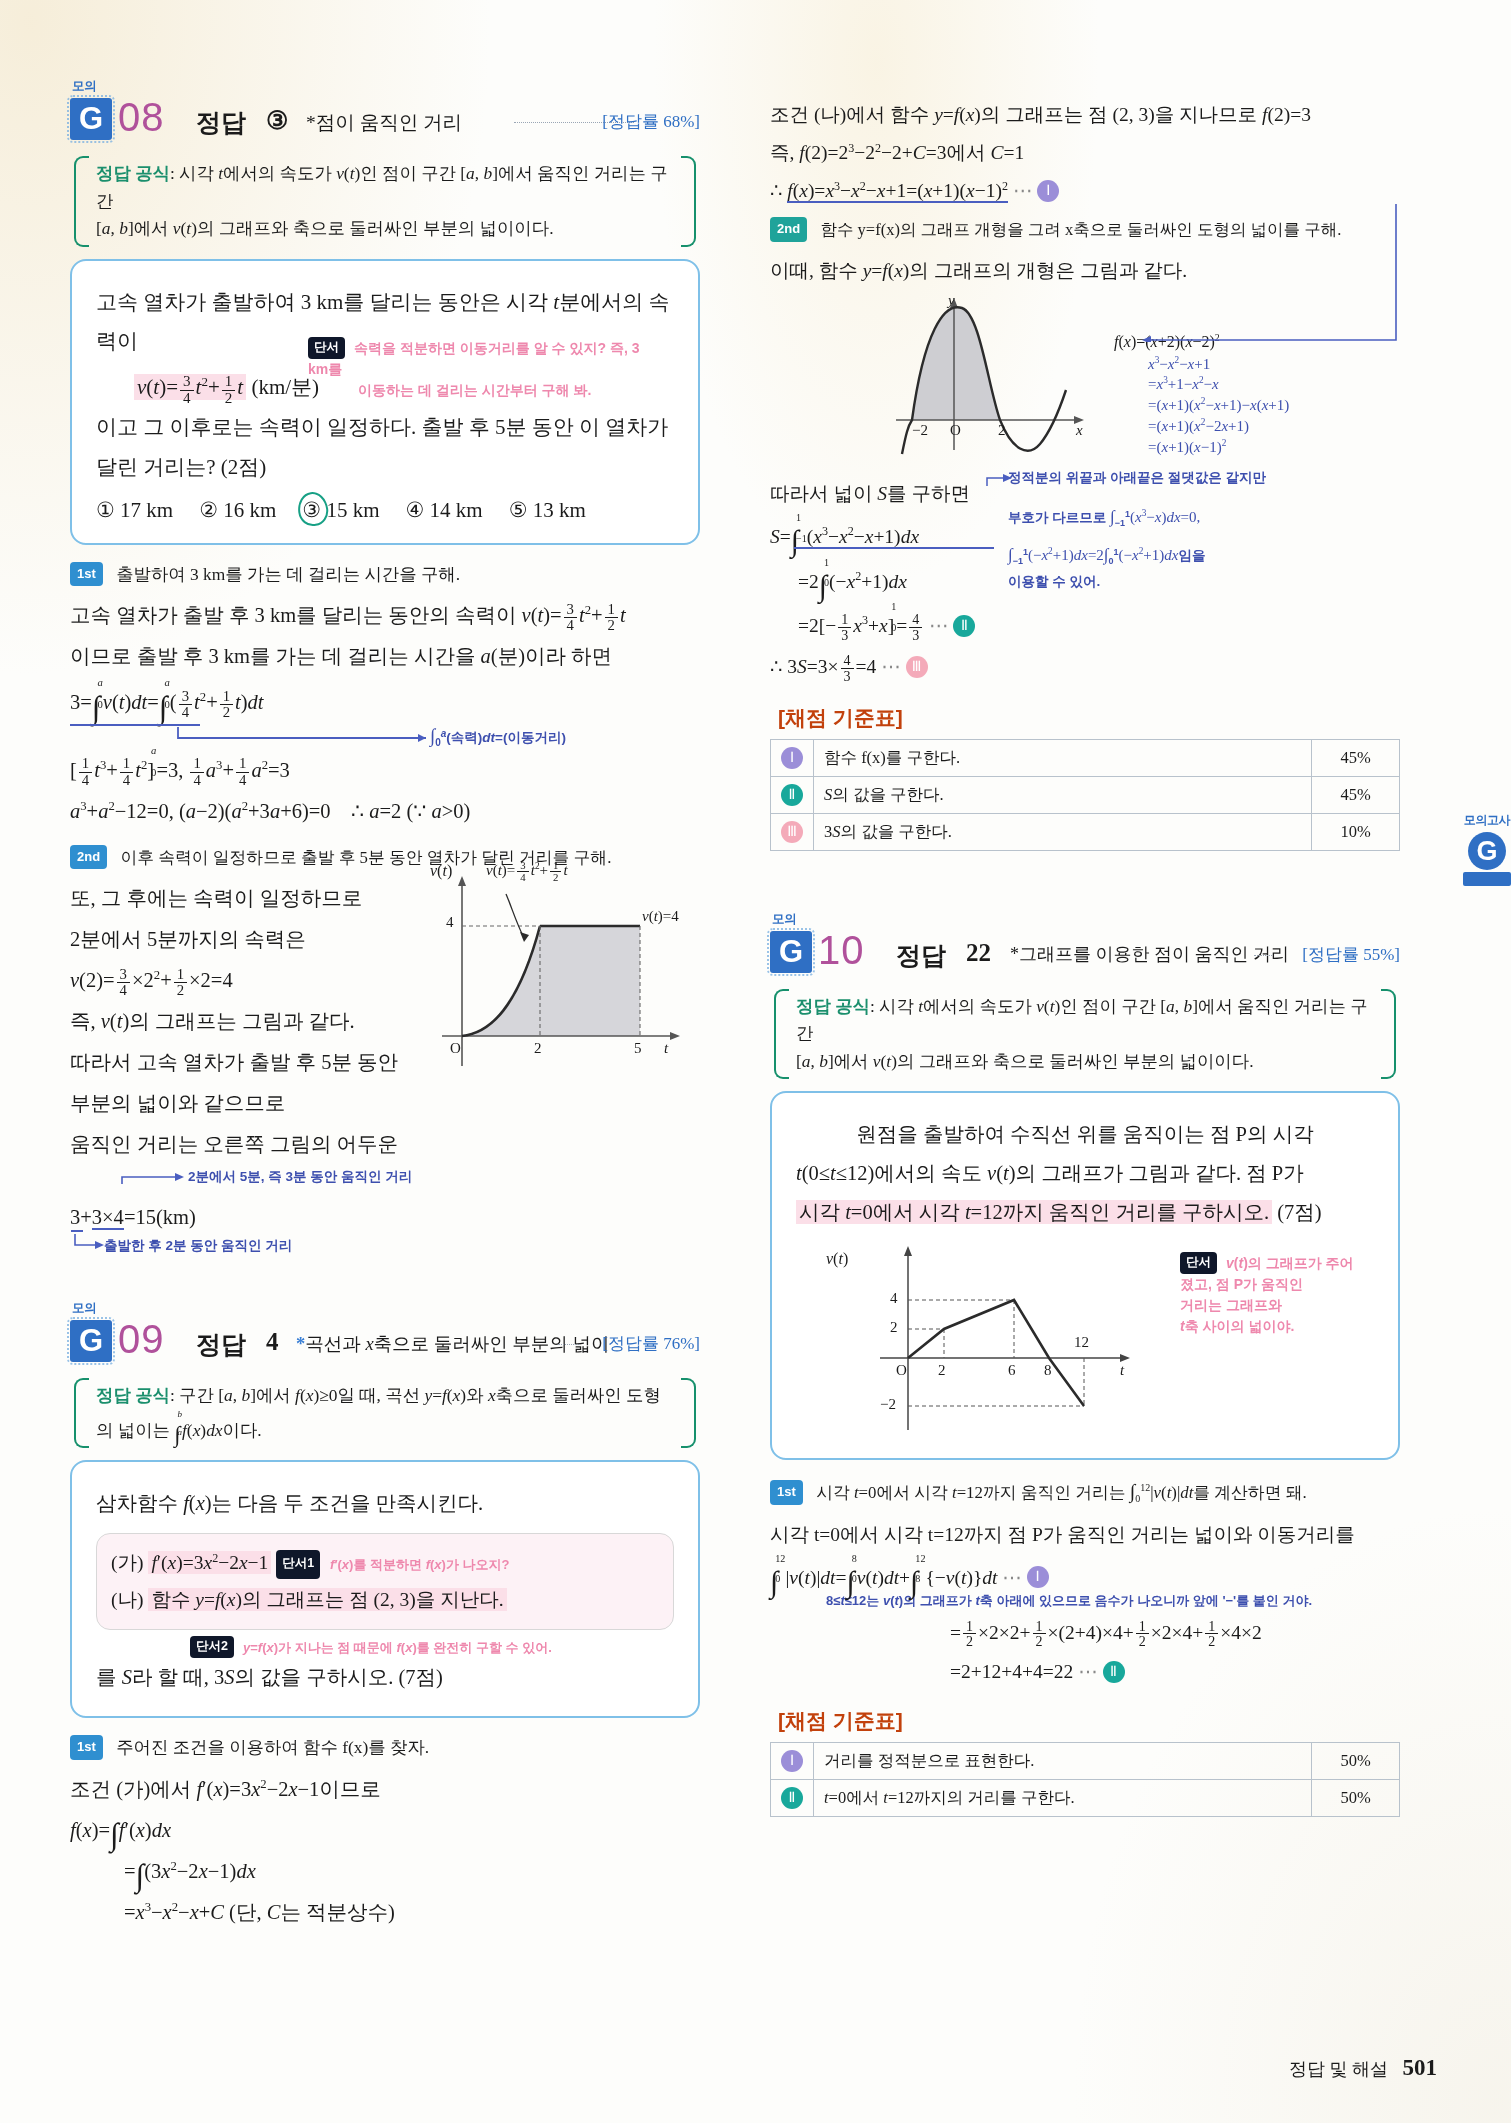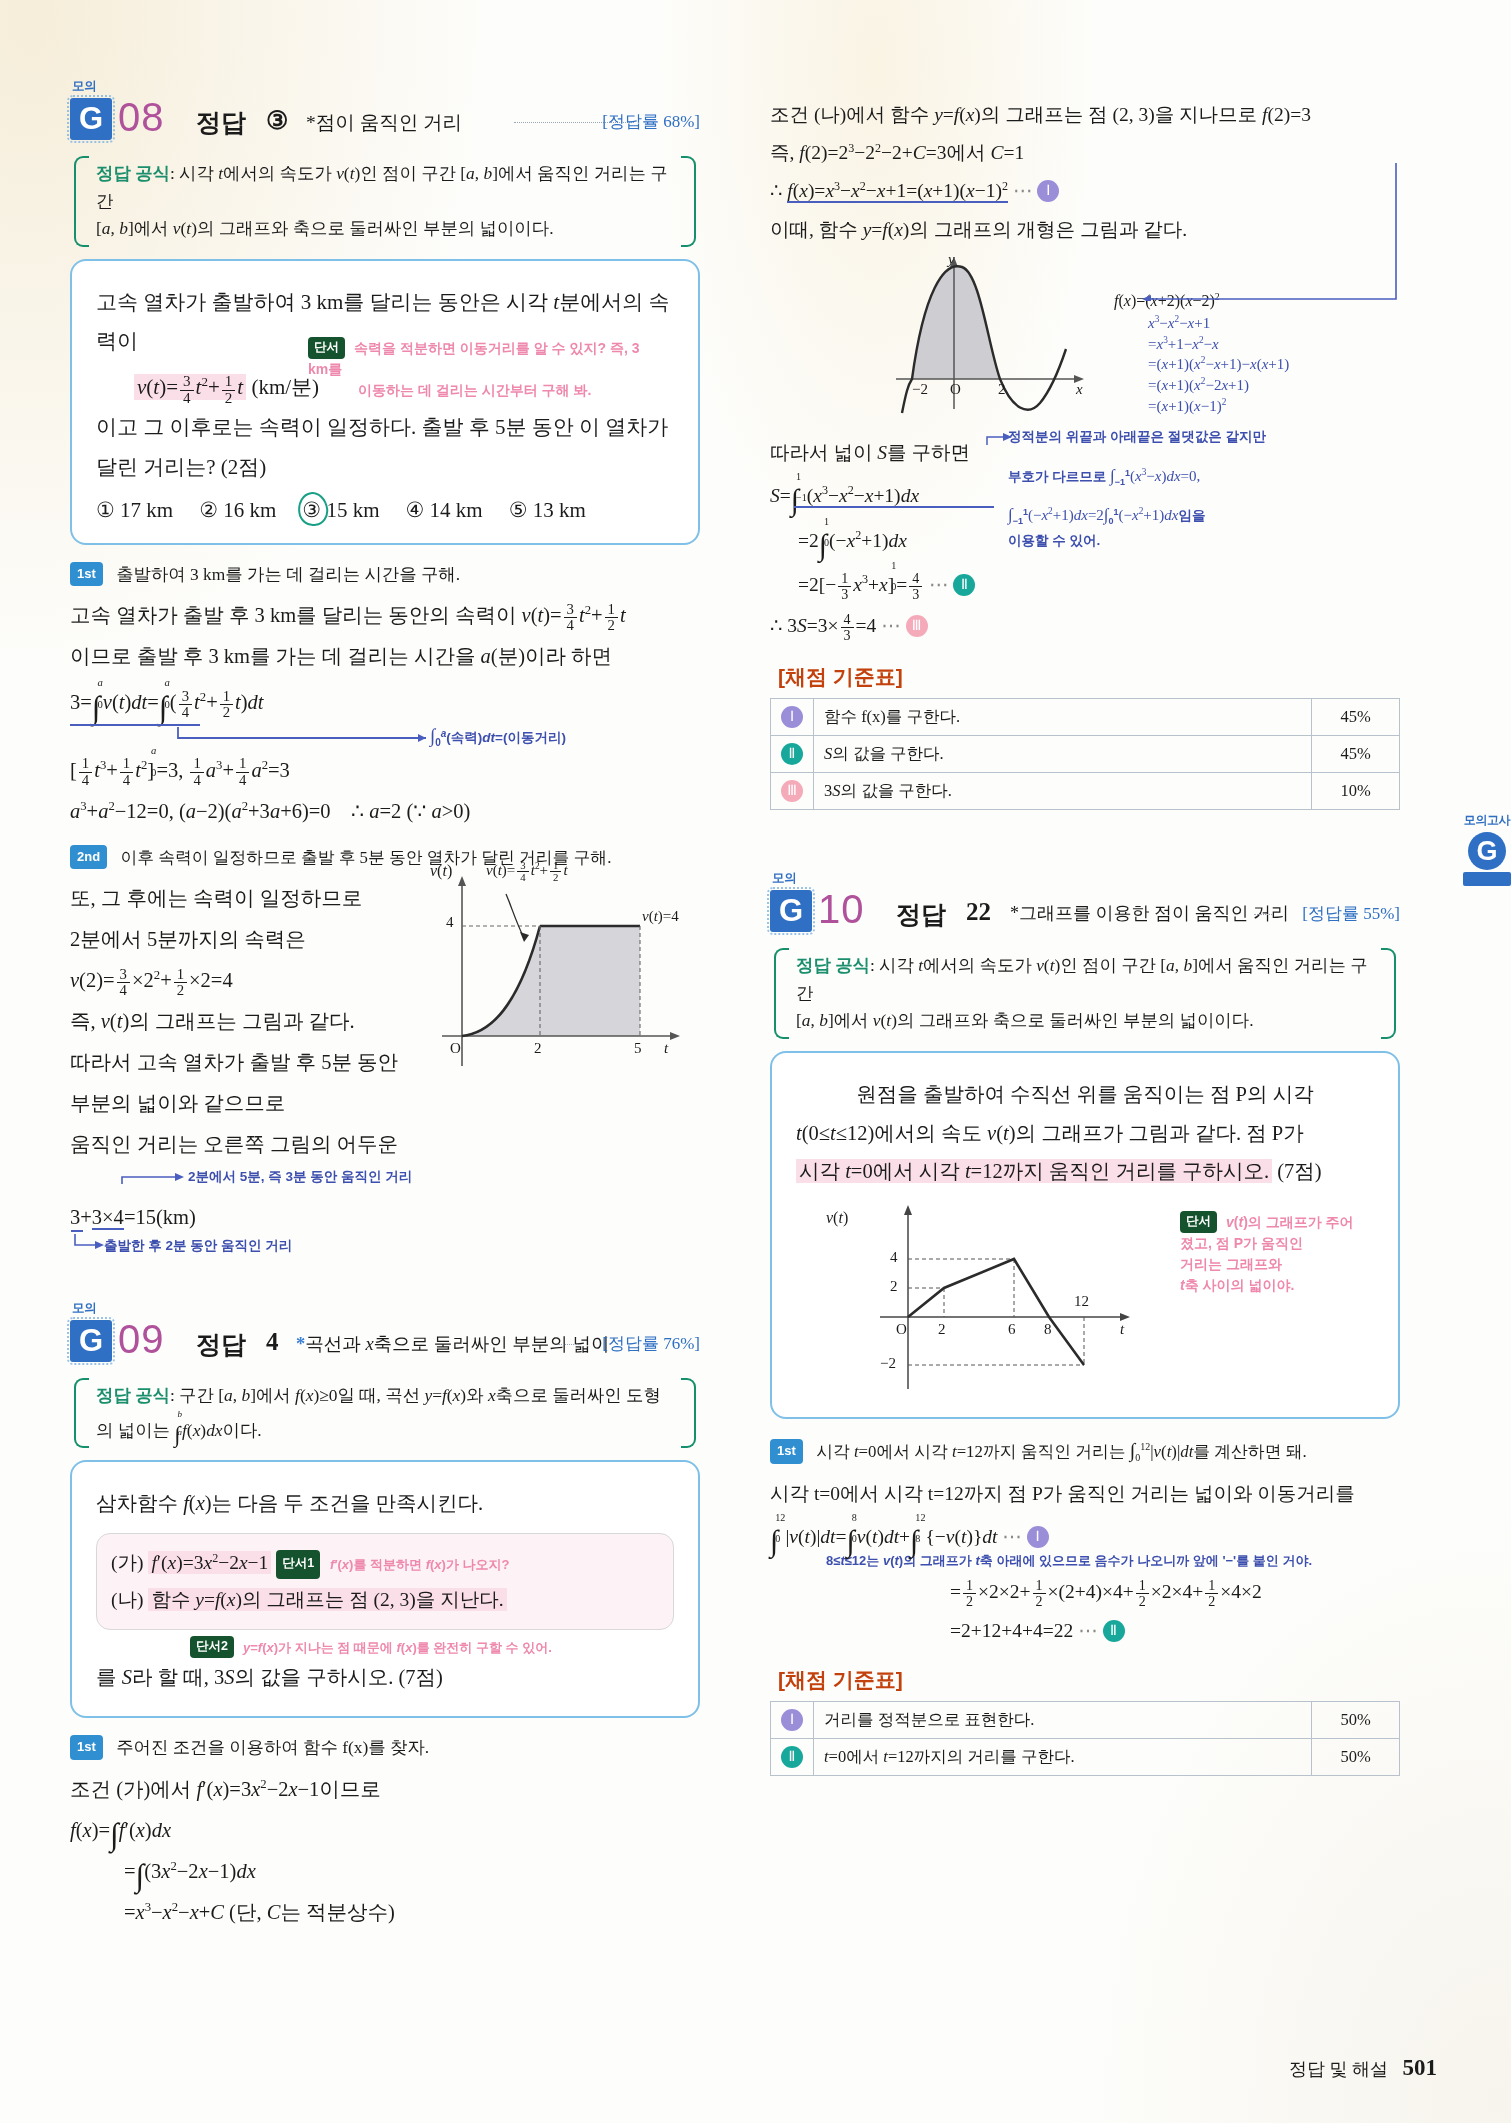--- a/index.html
+++ b/index.html
@@ -81,21 +81,21 @@
   .lim .up{display:block;}
   .lim .lo{display:block;margin-top:1.0em;}
   sup{font-size:.62em;}
   sub{font-size:.62em;}
 
   
   .note-blue{color:#3d4fae;font-family:"Liberation Sans",sans-serif;font-size:13.5px;
              font-weight:700;line-height:1.42;}
   .note-pink{color:#ee88ad;font-family:"Liberation Sans",sans-serif;font-size:14px;
              font-weight:700;line-height:1.5;}
-  .danseo{display:inline-block;background:#14532d;color:#fff;border-radius:4px;
+  .danseo{display:inline-block;background:#0f172a;color:#fff;border-radius:4px;
           font-family:"Liberation Sans",sans-serif;font-size:12.5px;font-weight:700;
           padding:2px 6px 3px 6px;vertical-align:2px;margin-right:5px;}
 
   
   .mk{display:inline-block;width:22px;height:22px;border-radius:50%;color:#fff;
       font-family:"Liberation Serif",serif;font-size:14px;line-height:22px;text-align:center;
       vertical-align:2px;}
   .mk1{background:#9b8ed8;}
   .mk2{background:#18a89b;}
   .mk3{background:#f4aab9;}
@@ -321,20 +321,24 @@
   <div class="col col-right">
 
     <div>
       <div class="work" style="font-size:19.5px;line-height:1.95;">
         <div>조건 (나)에서 함수 <i>y</i>=<i>f</i>(<i>x</i>)의 그래프는 점 (2, 3)을 지나므로 <i>f</i>(2)=3</div>
         <div>즉, <i>f</i>(2)=2<sup>3</sup>−2<sup>2</sup>−2+<i>C</i>=3에서 <i>C</i>=1</div>
         <div style="position:relative;">
           ∴ <span style="border-bottom:2.6px solid #4a5ec0;"><i>f</i>(<i>x</i>)=<i>x</i><sup>3</sup>−<i>x</i><sup>2</sup>−<i>x</i>+1=(<i>x</i>+1)(<i>x</i>−1)<sup>2</sup></span>
           <span style="color:#888;">⋯</span> <span class="mk mk1">Ⅰ</span>
         </div>
+      </div>
+      <div class="steprow" style="margin-top:6px;">
+        <span class="step step-teal">2nd</span>
+        <span class="txt" style="font-size:16.5px;">함수 y=f(x)의 그래프 개형을 그려 x축으로 둘러싸인 도형의 넓이를 구해.</span>
       </div>
       <div class="work" style="font-size:19.5px;">이때, 함수 <i>y</i>=<i>f</i>(<i>x</i>)의 그래프의 개형은 그림과 같다.</div>
 
       <div class="figwrap" style="height:170px;margin-top:4px;">
         <svg width="240" height="168" viewBox="0 0 240 168" style="position:absolute;left:118px;top:0;">
 
           <path d="M24 126 C 36 40, 56 10, 74 14 C 92 18, 100 90, 112 126 Z" fill="#c9c9ce" opacity="0.9"></path>
 
           <line x1="66" y1="156" x2="66" y2="10" stroke="#555" stroke-width="1.5"></line>
           <polygon points="66,4 62,14 70,14" fill="#555"></polygon>

